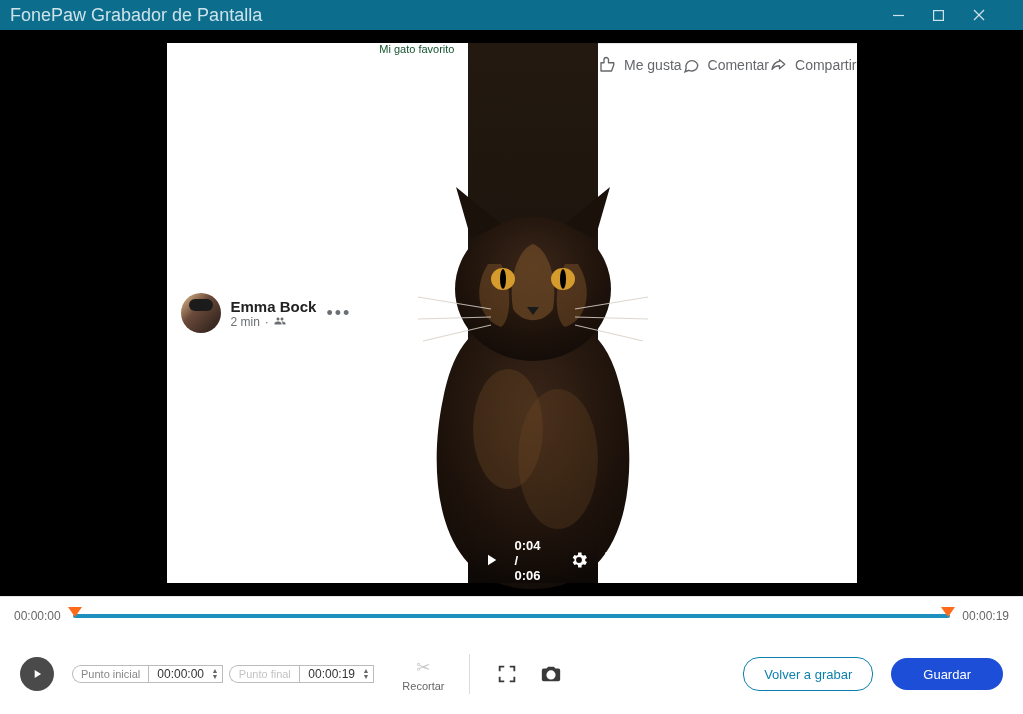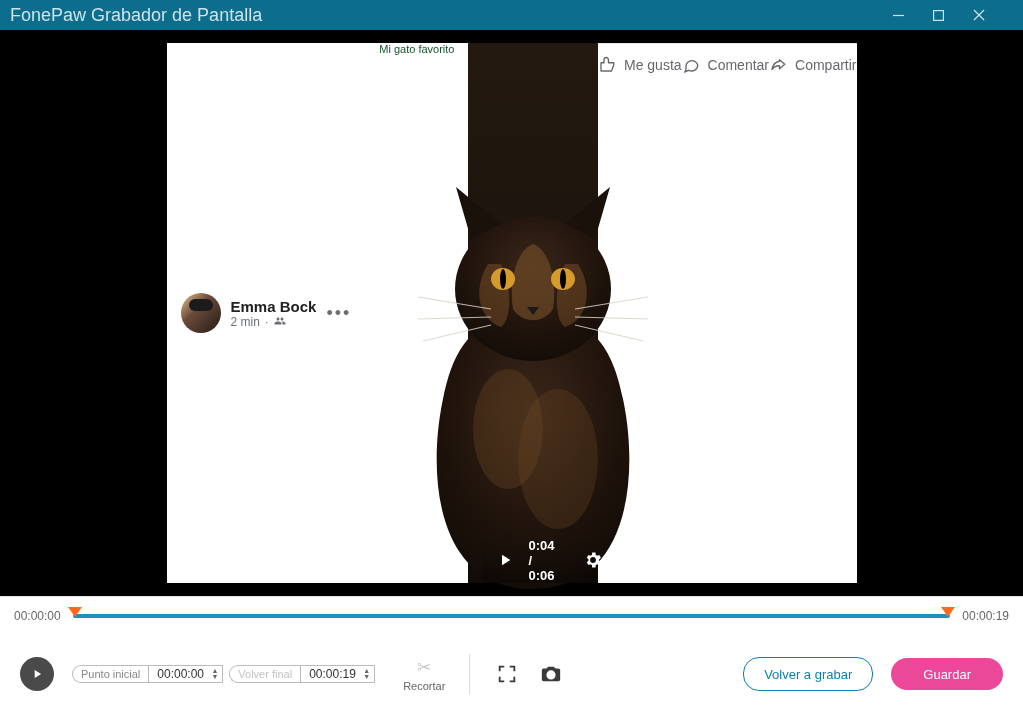--- a/index.html
+++ b/index.html
@@ -12,21 +12,21 @@
 .post{width:690px;height:540px;background:#fff;display:flex;flex-direction:row}
 .post-header{display:flex;align-items:center;padding:10px 14px;gap:10px}
 .avatar{width:40px;height:40px;border-radius:50%;background:linear-gradient(135deg,#c9a57a 10%,#6b4a3a 40%,#3b2a22 80%);position:relative;overflow:hidden}
 .avatar::before{content:"";position:absolute;inset:6px 8px auto 8px;height:12px;background:#1b1b1b;border-radius:6px}
 .post-name{font-weight:600;font-size:15px;color:#222}
 .post-meta{font-size:12px;color:#6a6f74;display:flex;gap:5px}
 .post-more{margin-left:auto;color:#6a6f74;font-size:18px;letter-spacing:2px;cursor:pointer}
 .post-caption{padding:0 14px 8px;font-size:11px;color:#14532d}
 .video{flex:1;background:linear-gradient(#231910 0%,#1a120c 60%,#120c08 100%);position:relative;margin:0}
 .video .cat{position:absolute;left:50%;bottom:-6px;transform:translateX(-50%);width:320px;height:420px}
-.video-controls{position:absolute;left:14px;right:0;bottom:0;height:46px;display:flex;align-items:center;gap:14px;padding:0 14px;color:#fff;background:linear-gradient(transparent,rgba(0,0,0,.3))}
+.video-controls{position:absolute;left:0;right:0;bottom:0;height:46px;display:flex;align-items:center;gap:14px;padding:0 14px;color:#fff;background:linear-gradient(transparent,rgba(0,0,0,.3))}
 .video-controls .vc-icon{width:20px;height:20px;display:inline-flex;align-items:center;justify-content:center;cursor:pointer}
 .video-controls .time{font-size:13px;font-weight:600}
 .video-controls .pbar{flex:1;height:4px;background:rgba(255,255,255,.35);border-radius:2px;position:relative;cursor:pointer}
 .video-controls .pbar .fill{position:absolute;left:0;top:0;bottom:0;width:67%;background:#2f7ff4;border-radius:2px}
 .post-actions{height:42px;border-top:1px solid #e3e5e8;display:flex}
 .post-actions .pa{flex:1;display:flex;align-items:center;justify-content:center;gap:8px;color:#65676b;font-size:14px;font-weight:500;cursor:pointer}
 .timeline{height:38px;display:flex;align-items:center;padding:0 14px;gap:12px;border-top:1px solid #e6e6e6}
 .timeline .tlabel{font-size:12px;color:#666}
 .timeline .track{flex:1;height:4px;background:#1f8fbf;position:relative;border-radius:2px;cursor:pointer}
 .timeline .track .handle{position:absolute;top:-7px;width:0;height:0;border-left:7px solid transparent;border-right:7px solid transparent;border-top:10px solid #ff6a1a}
@@ -41,21 +41,21 @@
 .triminput{font-size:12px;color:#333;border:1px solid #bbb;padding:1px 4px 1px 8px;width:75px;display:flex;align-items:center;justify-content:space-between}
 .spinner{display:flex;flex-direction:column;font-size:7px;line-height:6px;color:#666;cursor:pointer}
 .trim-icon{margin-left:10px;text-align:center}
 .trim-icon .scissors{font-size:17px;color:#c7c7c7}
 .trim-icon .tlbl{font-size:11px;color:#666;margin-top:2px}
 .vsep{width:1px;height:40px;background:#dcdcdc;margin:0 6px}
 .tb-icon{width:26px;height:26px;display:flex;align-items:center;justify-content:center;color:#3a3a3a;cursor:pointer}
 .spacer{flex:1}
 .btn{height:32px;border-radius:16px;padding:16px 20px;font-size:13px;display:inline-flex;align-items:center;cursor:pointer;border:1px solid #0d7fae}
 .btn.outline{background:#fff;color:#0d7fae}
-.btn.primary{background:#ec4899;color:#fff;border:none;padding:0 32px}
+.btn.primary{background:#1d4ed8;color:#fff;border:none;padding:0 32px}
 svg{display:block}
 </style>
 </head>
 <body>
 
 <div class="titlebar">
   <span class="title">FonePaw Grabador de Pantalla</span>
   <span class="winbtn">
     <svg width="11" height="11" viewBox="0 0 11 11">
         <line x1="0" y1="5.5" x2="11" y2="5.5" stroke="#cde2ea" stroke-width="1.2"></line>
@@ -210,21 +210,21 @@
       <span class="trimlabel">Punto inicial</span>
       <span class="triminput">
         <span>00:00:00</span>
         <span class="spinner">
             <span>▲</span>
             <span>▼</span>
           </span>
       </span>
     </div>
     <div class="trimrow">
-      <span class="trimlabel disabled">Volver final</span>
+      <span class="trimlabel disabled">Punto final</span>
       <span class="triminput">
         <span>00:00:19</span>
         <span class="spinner">
             <span>▲</span>
             <span>▼</span>
           </span>
       </span>
     </div>
   </div>
   <div class="trim-icon">

